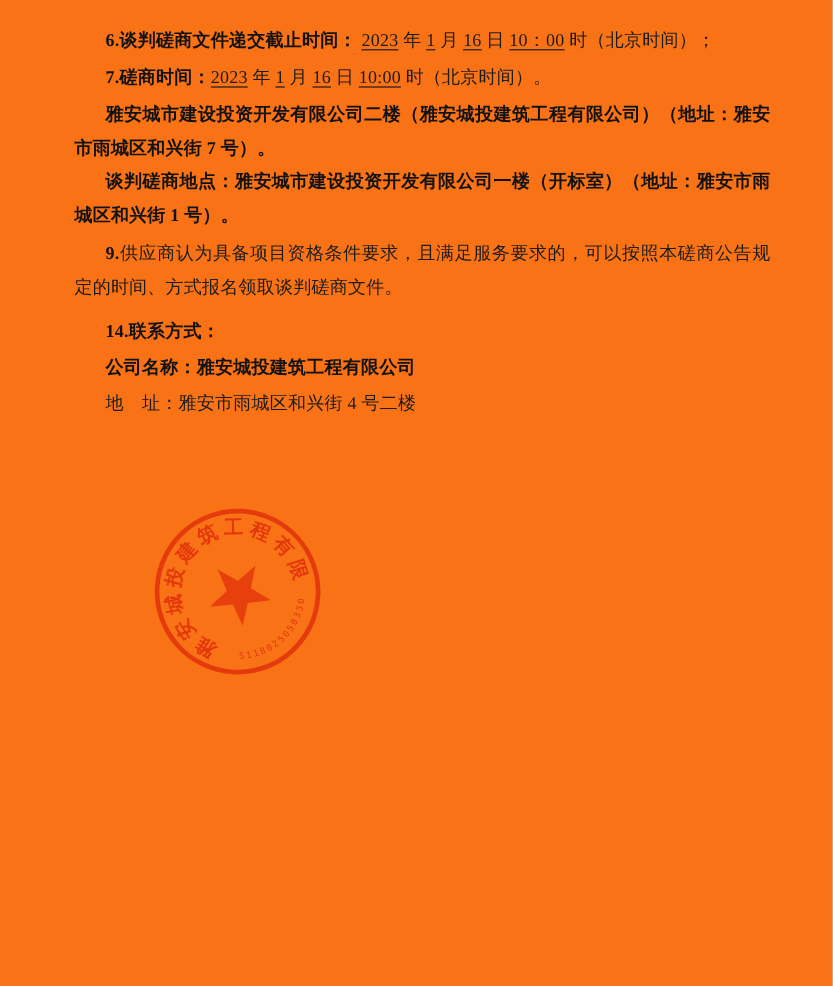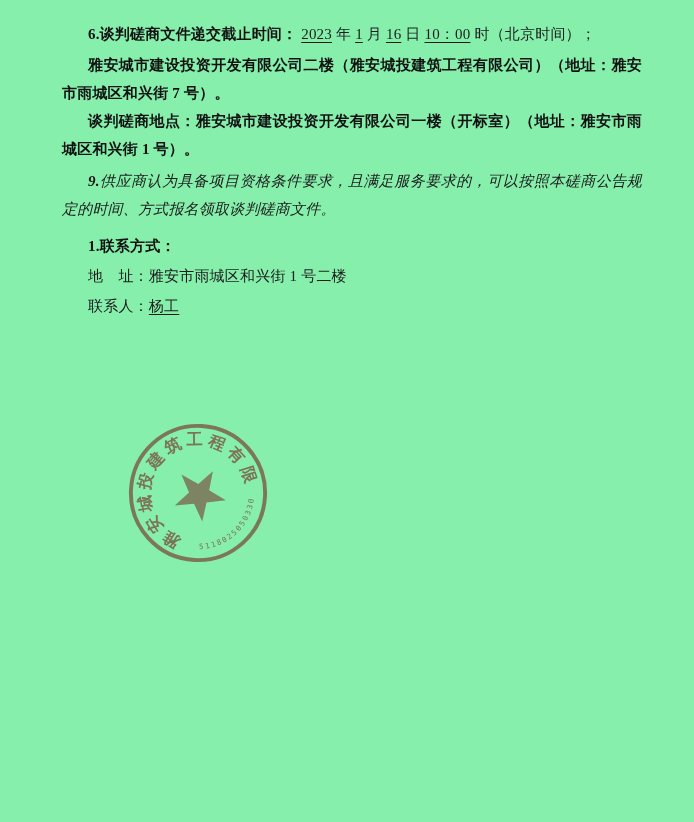--- a/index.html
+++ b/index.html
@@ -4,40 +4,40 @@
 <style>
   html,body{margin:0;padding:0;}
   body{
     width:694px;height:822px;
     background:#e9e9e9;
     font-family:"Liberation Serif","DejaVu Serif",serif;
   }
   .page{
     position:relative;
     width:694px;height:822px;
-    background:#86efac;
+    background:#f97316;
     overflow:hidden;
     color:#1c1c1c;
   }
   .doc{
     position:absolute;
     left:62px;top:20px;
     width:580px;
     font-size:15px;
   }
   .para{
     margin:0;
     line-height:28px;
     text-align:justify;
     white-space:pre-wrap;
     letter-spacing:0.2px;
   }
   .indent{text-indent:26px;}
   .item{margin-bottom:3px;}
-  .gap-top{margin-top:4px;font-style:italic;}
+  .gap-top{margin-top:4px;}
   .gap-top-lg{margin-top:8px;}
   .contact{line-height:30px;}
   .bold{font-weight:bold;color:#121212;}
   .underline{text-decoration:underline;text-underline-offset:3px;}
   .seal-wrap{
     position:absolute;
     left:127px;top:422px;
     width:142px;height:142px;
     transform:rotate(-42deg);
     opacity:0.85;
@@ -57,26 +57,27 @@
     letter-spacing:2.6px;
   }
 </style>
 </head>
 <body>
 
 <div class="page">
 
   <div class="doc">
       <p class="para indent item"><span class="bold ">6.谈判磋商文件递交截止时间： </span><span class="underline">2023</span><span class=""> 年 </span><span class="underline">1</span><span class=""> 月 </span><span class="underline">16</span><span class=""> 日 </span><span class="underline">10：00</span><span class=""> 时（北京时间）；</span></p>
+      <p class="para indent item"><span class="bold ">7.磋商时间：</span><span class="underline">2023</span><span class=""> 年 </span><span class="underline">1</span><span class=""> 月 </span><span class="underline">16</span><span class=""> 日 </span><span class="underline">10:00</span><span class=""> 时（北京时间）。</span></p>
       <p class="para indent"><span class="bold ">雅安城市建设投资开发有限公司二楼（雅安城投建筑工程有限公司）（地址：雅安市雨城区和兴街 7 号）。</span></p>
       <p class="para indent"><span class="bold ">谈判磋商地点：雅安城市建设投资开发有限公司一楼（开标室）（地址：雅安市雨城区和兴街 1 号）。</span></p>
       <p class="para indent gap-top"><span class="bold ">9.</span><span class="">供应商认为具备项目资格条件要求，且满足服务要求的，可以按照本磋商公告规定的时间、方式报名领取谈判磋商文件。</span></p>
-      <p class="para indent contact gap-top-lg"><span class="bold ">1.联系方式：</span></p>
-      <p class="para indent contact"><span class="">地　址：雅安市雨城区和兴街 1 号二楼</span></p>
-      <p class="para indent contact"><span class="">联系人：</span><span class="underline">杨工</span></p>
+      <p class="para indent contact gap-top-lg"><span class="bold ">14.联系方式：</span></p>
+      <p class="para indent contact"><span class="bold ">公司名称：雅安城投建筑工程有限公司</span></p>
+      <p class="para indent contact"><span class="">地　址：雅安市雨城区和兴街 4 号二楼</span></p>
     </div>
 
   <div class="seal-wrap">
     <svg viewBox="0 0 200 200" aria-hidden="true">
       <defs>
         <path id="seal-arc-top" d="M 41.1 134 A 68 68 0 1 1 158.9 134" fill="none"></path>
         <path id="seal-arc-bottom" d="M 47.1 158.7 A 79 79 0 0 0 152.9 158.7" fill="none"></path>
       </defs>
       <circle cx="100" cy="100" r="94.5" fill="none" stroke-width="5.5" stroke-opacity="0.9" stroke="#e4565f"></circle>
       <polygon points="100,65 108.8,90.9 136.1,91.3 114.3,107.6 122.3,133.7 100,118 77.7,133.7 85.7,107.6 63.9,91.3 91.2,90.9" fill-opacity="0.8" fill="#e4565f"></polygon>

